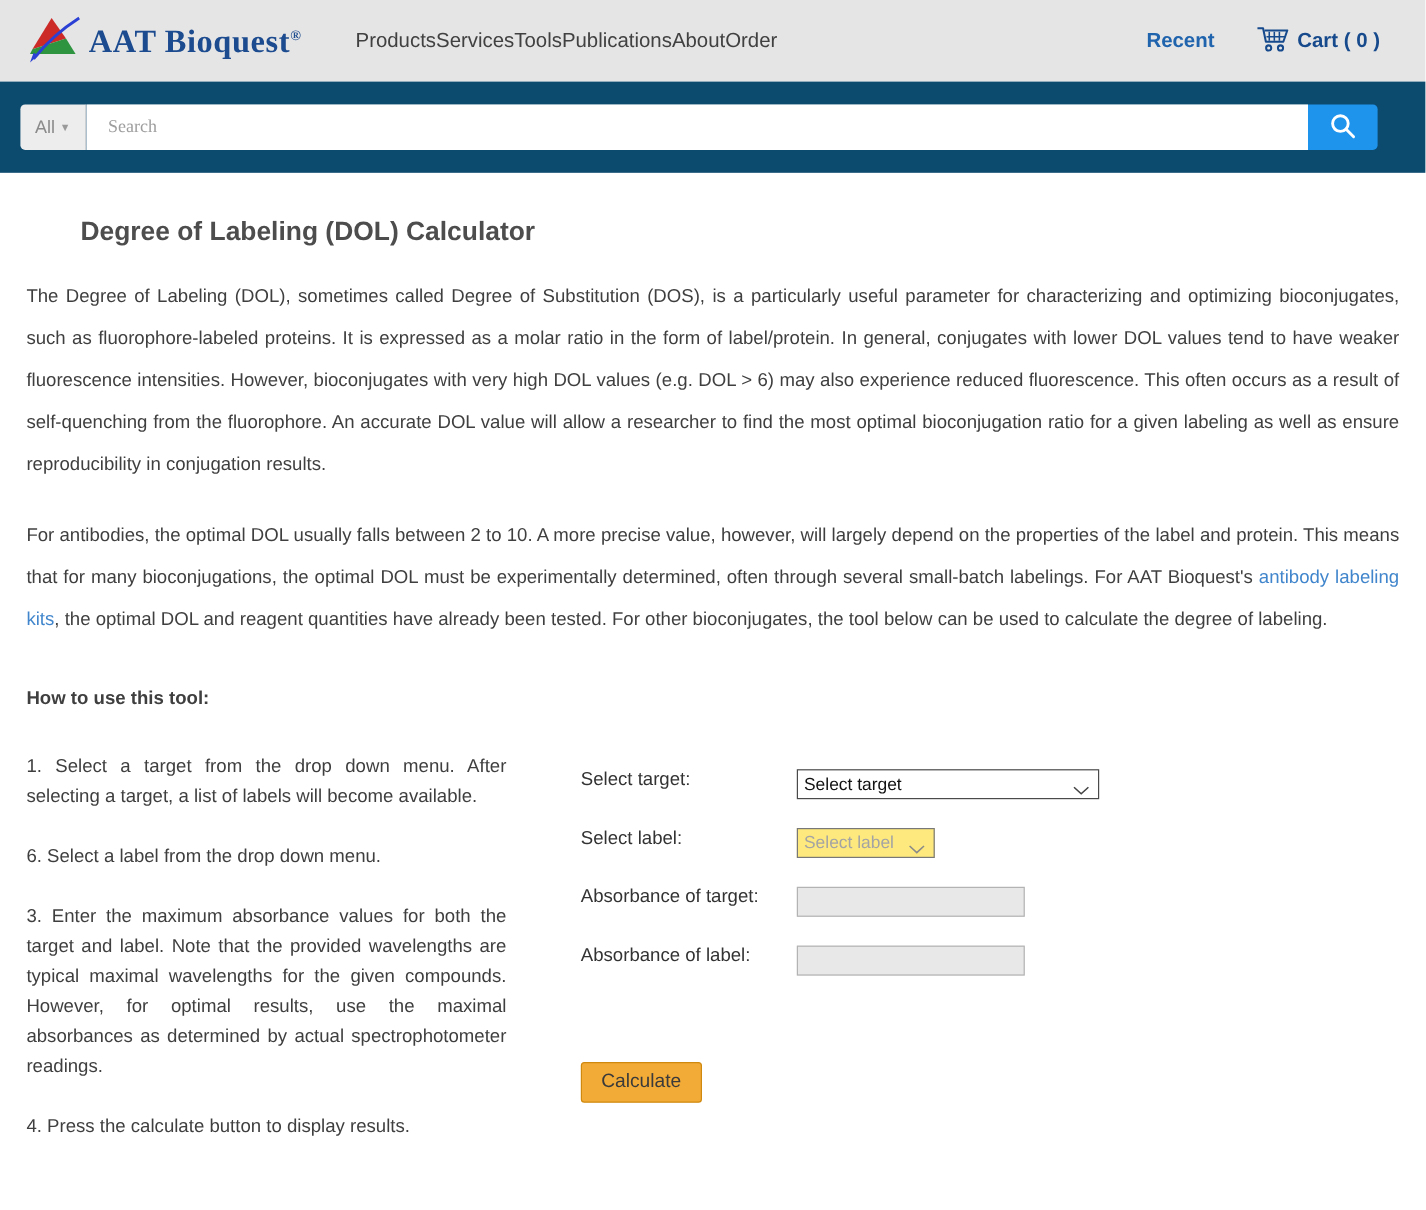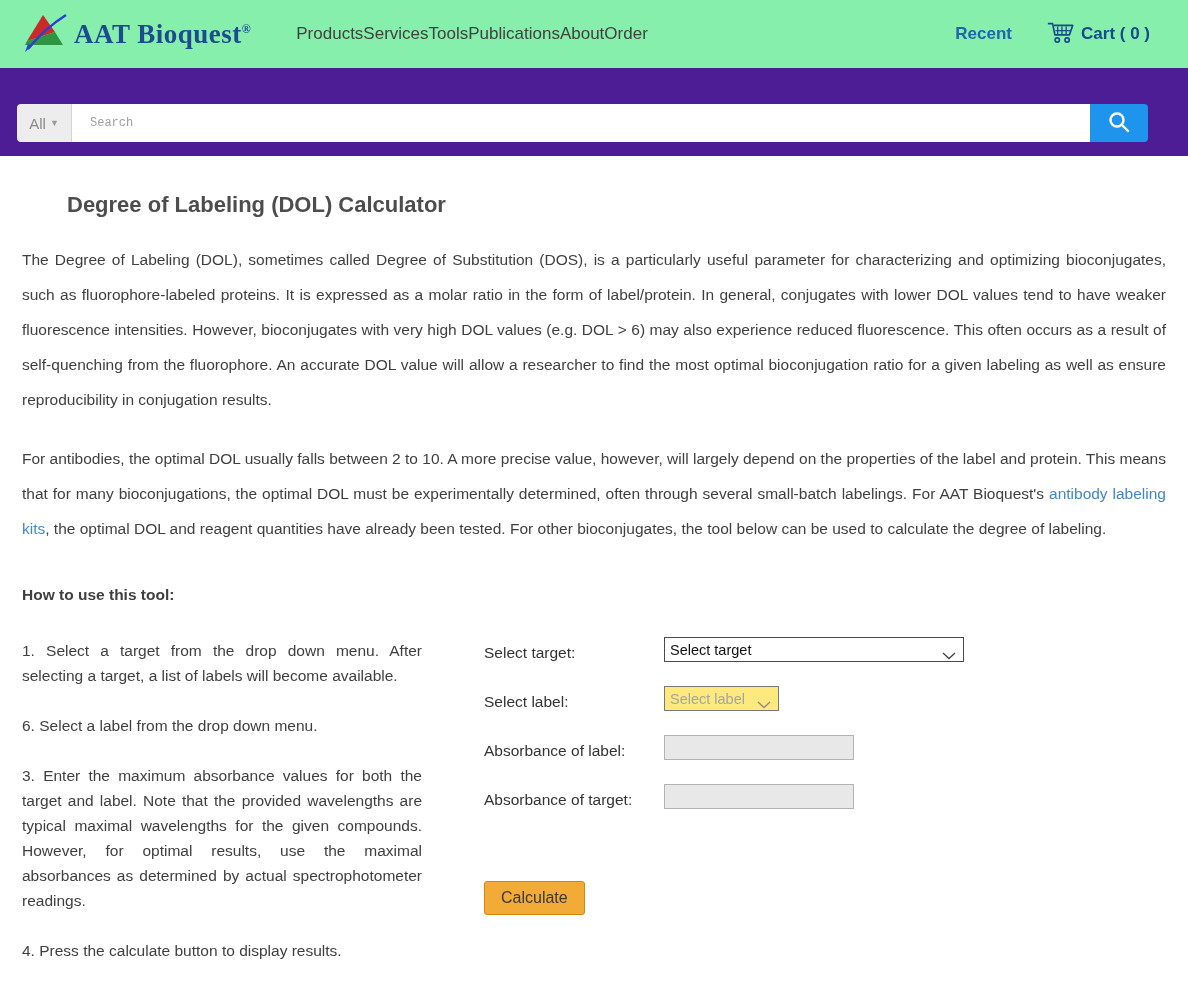--- a/index.html
+++ b/index.html
@@ -1,68 +1,68 @@
 <!DOCTYPE html>
 <html><head>
 <meta charset="utf-8">
 <style>
   * { margin:0; padding:0; box-sizing:border-box; }
   html,body { width:1188px; height:1008px; background:#fff; overflow:hidden;
     font-family:"Liberation Sans","DejaVu Sans",sans-serif; }
 
   
-  .topbar { height:68px; display:flex; align-items:center; padding:0 38px 0 22px; background:#86efac; }
+  .topbar { height:68px; display:flex; align-items:center; padding:0 38px 0 22px; background:#e5e5e5; }
   .logo { display:flex; align-items:center; cursor:pointer; }
   .logo-text { font-family:"Liberation Serif","DejaVu Serif",serif; font-weight:bold;
     font-size:27px; color:#1d4b8f; letter-spacing:0.5px; margin-left:6px; }
   .logo-reg { font-size:12px; vertical-align:super; }
   .mainnav { display:flex; margin-left:45px; }
   .mainnav a { text-decoration:none; color:#414141; font-size:17px; cursor:pointer; }
   .top-right { margin-left:auto; display:flex; align-items:center; gap:34px; }
   .recent-link { color:#2064ae; font-size:17px; font-weight:600; text-decoration:none; cursor:pointer; }
   .cart { display:flex; align-items:center; gap:5px; cursor:pointer; }
   .cart-label { color:#164a8c; font-size:17px; font-weight:600; }
 
   
-  .search-band { height:88px; background:#4c1d95; padding:36px 40px 19px 17px; }
+  .search-band { height:76px; background:#0c4a6e; padding:19px 40px 19px 17px; }
   .search-bar { display:flex; height:38px; width:100%; }
   .search-cat { background:#ededed; border-radius:4px 0 0 4px; border-right:1px solid #d4d4d4;
     width:55px; display:flex; align-items:center; justify-content:center; gap:4px;
     color:#8a8a8a; font-size:15px; cursor:pointer; }
   .caret { font-size:9px; color:#9a9a9a; }
-  .search-input { flex:1; border:none; outline:none; font-size:12px; padding:0 18px;
-    color:#444; background:#fff; font-family:Liberation Mono, monospace; }
+  .search-input { flex:1; border:none; outline:none; font-size:15px; padding:0 18px;
+    color:#444; background:#fff; font-family:Liberation Serif, serif; }
   .search-input::placeholder { color:#9e9e9e; }
   .search-btn { width:58px; background:#1f94ed; border:none; border-radius:0 4px 4px 0;
     display:flex; align-items:center; justify-content:center; cursor:pointer; }
 
   
   .content { padding:0 22px; }
   .breadcrumb { margin-top:43px; font-size:15px; color:#2e73b8; }
   .breadcrumb a { color:#2e73b8; text-decoration:none; cursor:pointer; }
   .breadcrumb .sep { margin:0 6px; }
   h1.page-title { margin-top:36px; font-size:22px; color:#4d4d4d; font-weight:700;margin-left:45px; }
   .para { margin-top:24px; font-size:15.5px; line-height:35px; color:#3f3f3f; text-align:justify; }
   .inline-link { color:#4186cc; text-decoration:none; cursor:pointer; }
   .howto-heading { margin-top:40px; font-size:15.5px; font-weight:700; color:#3f3f3f; }
 
   .tool-area { display:flex; margin-top:24px; }
   .steps-col { width:400px; }
   .step { font-size:15.5px; line-height:25px; color:#3f3f3f; text-align:justify; margin-top:25px; }
   .step:first-child { margin-top:10px; }
 
   .form-col { margin-left:62px; padding-top:9px; }
-  .form-row { display:flex; align-items:flex-end; margin-bottom:24px; height:25px; }
+  .form-row { display:flex; align-items:flex-start; margin-bottom:24px; height:25px;margin-top:16px; }
   .form-label { width:180px; font-size:15.5px; color:#333; }
   .select-wrap { position:relative; display:inline-block; }
   select.native { appearance:none; -webkit-appearance:none; background:#fff;
     border:1px solid #4a4a4a; height:25px; font-size:14.5px; color:#111;
     padding:0 26px 0 5px; border-radius:0; font-family:"Liberation Sans",sans-serif; }
   select.native:disabled { background:#fde047; color:#7e7e7e; border:1px solid #404040; }
-  .sel-target { width:300px; }
+  .sel-target { width:252px; }
   .sel-label { width:115px; }
   .chev { position:absolute; right:8px; top:9px; pointer-events:none; }
   input.abs-input { width:190px; height:25px; background:#e8e8e8; border:1px solid #b3b3b3;
     border-radius:0; }
   input.abs-input:disabled { background:#e8e8e8; }
   .calc-btn { margin-top:48px; background:#f3ab37; border:1px solid #d0890f; border-radius:3px;
     color:#3a3a3a; font-size:16px; padding:7px 16px; cursor:pointer;
     font-family:"Liberation Sans",sans-serif; }
 </style>
 </head>
@@ -166,25 +166,25 @@
           </select>
           <span class="chev">
             <svg width="14" height="8" viewBox="0 0 14 8">
                 <path d="M1 1 l6 5.5 L13 1" fill="none" stroke="#8a8a8a" stroke-width="1.3"></path>
               </svg>
           </span>
         </span>
       </div>
 
       <div class="form-row">
-        <span class="form-label">Absorbance of label:</span>
+        <span class="form-label">Absorbance of target:</span>
         <input class="abs-input" type="text" disabled="" style="">
       </div>
 
       <div class="form-row">
-        <span class="form-label">Absorbance of target:</span>
+        <span class="form-label">Absorbance of label:</span>
         <input class="abs-input" type="text" disabled="" style="">
       </div>
 
       <button class="calc-btn">Calculate</button>
     </div>
   </div>
 </div>
 
 </body></html>

